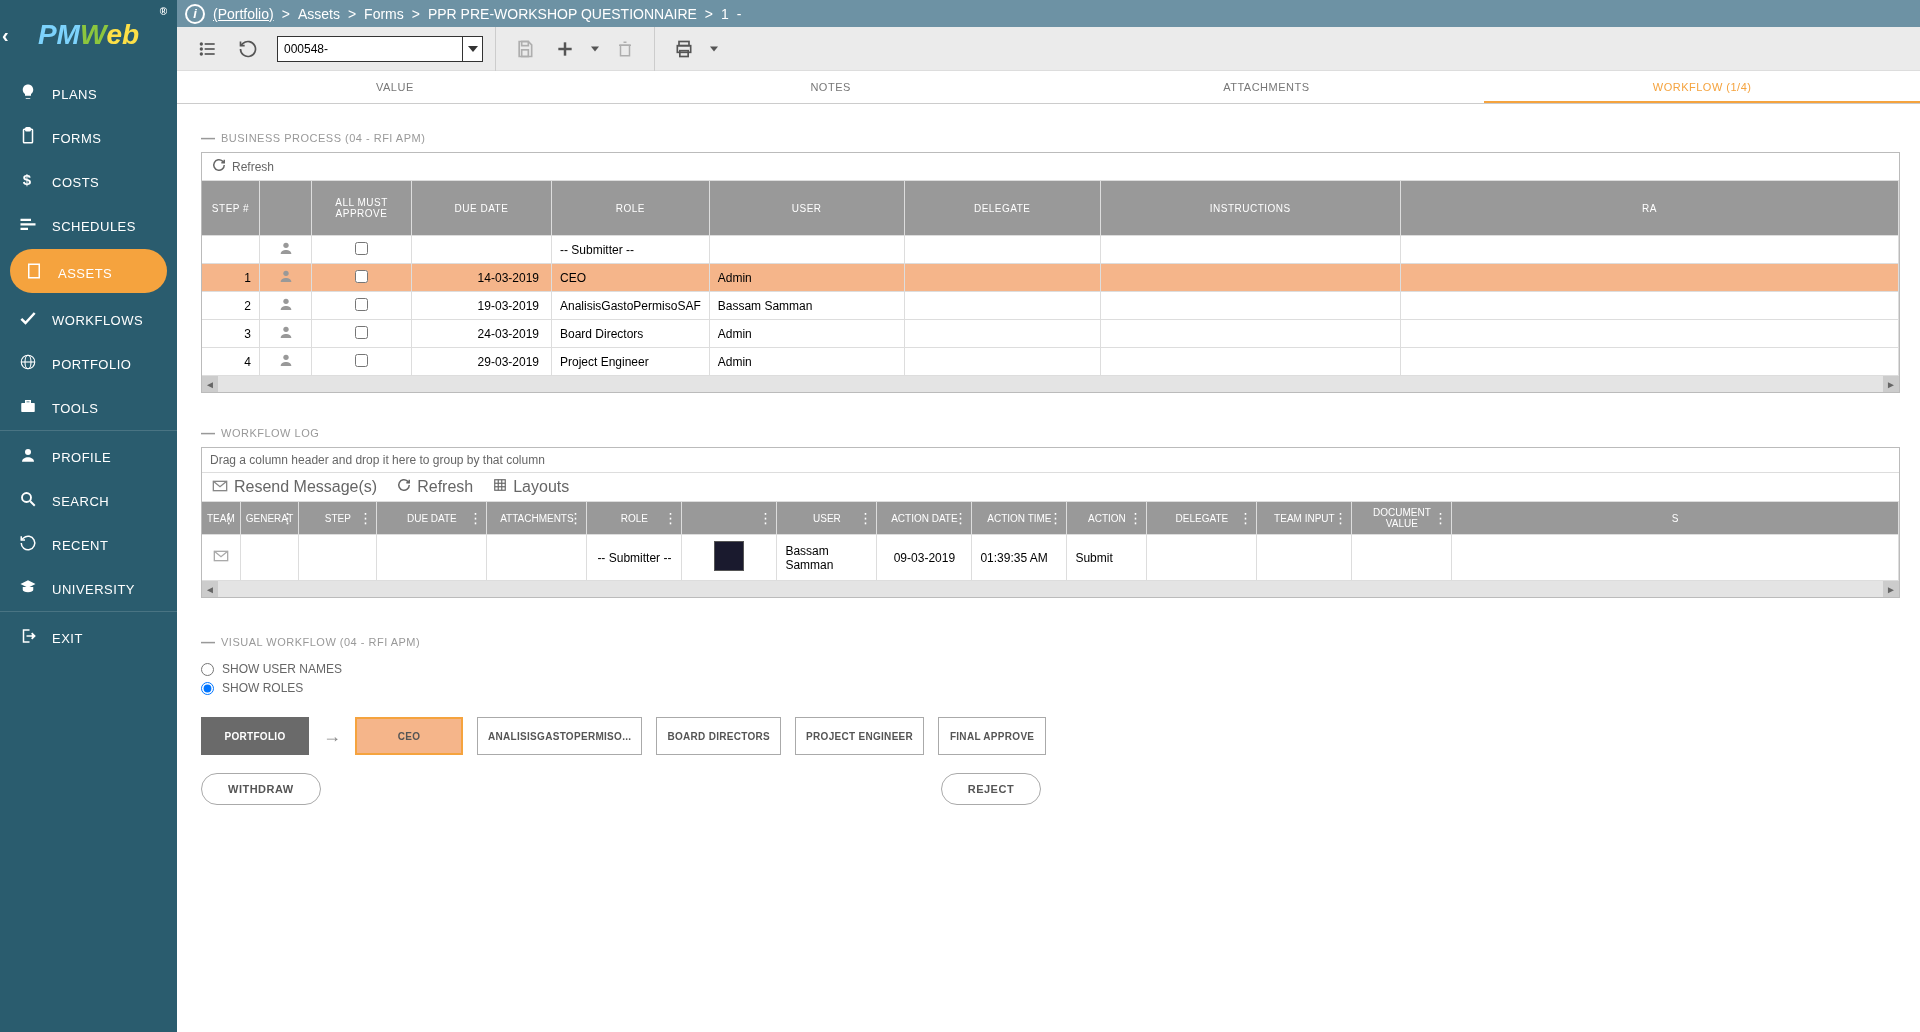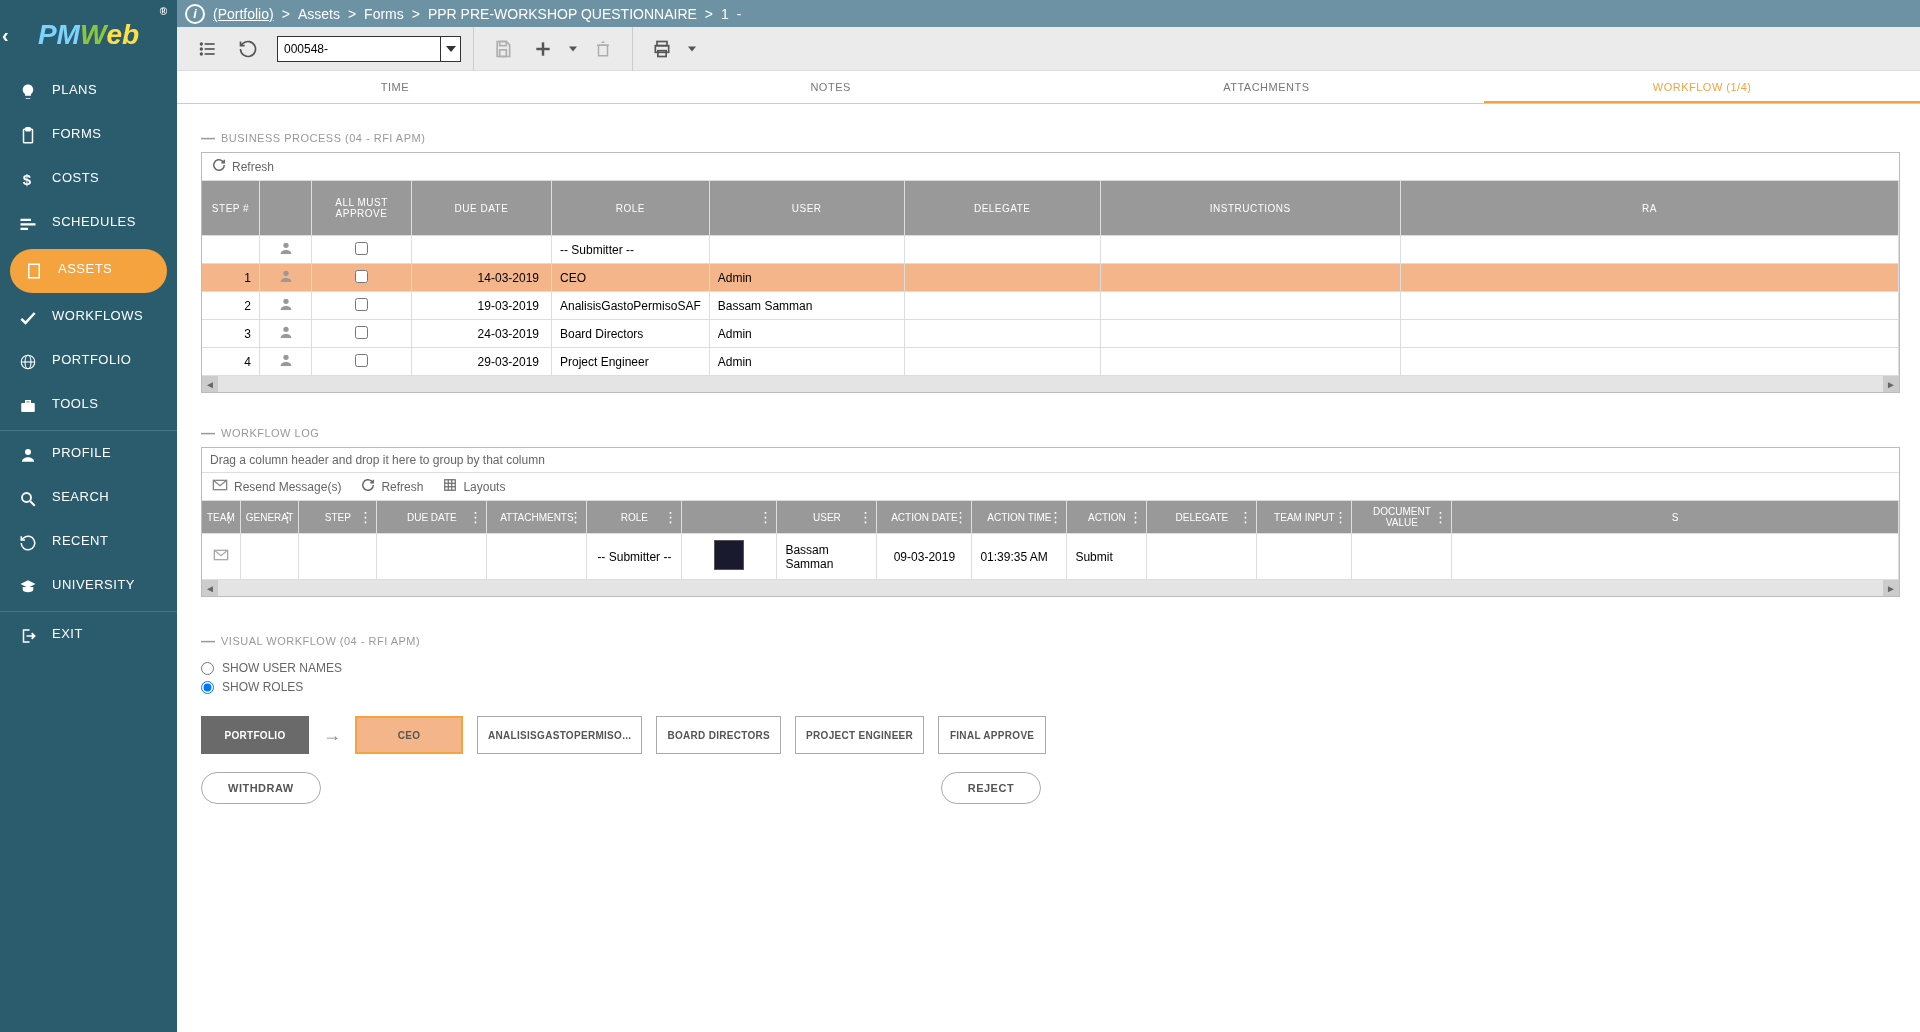--- a/index.html
+++ b/index.html
@@ -2,37 +2,37 @@
 <html><head>
 <meta charset="utf-8">
 <style>
 *{margin:0;padding:0;box-sizing:border-box;font-family:Arial,Helvetica,sans-serif}
 body{background:#fff;overflow:hidden}
 .app{display:flex;height:1032px;width:1920px;position:relative}
 
 
 .sidebar{width:177px;background:#2a5c6e;color:#fff;display:flex;flex-direction:column;flex-shrink:0}
 .logo{height:70px;display:flex;align-items:center;justify-content:center;font-size:28px;font-weight:bold;font-style:italic;color:#fff;position:relative}
-.nav-item{display:flex;align-items:flex-start;gap:14px;padding:12px 18px;cursor:pointer;font-size:13px;letter-spacing:.5px;font-weight:500}
+.nav-item{display:flex;align-items:flex-end;gap:14px;padding:12px 18px;cursor:pointer;font-size:13px;letter-spacing:.5px;font-weight:500}
 .nav-item.active{background:#f5a33e;border-radius:24px;margin:3px 10px;padding:12px 14px}
 .nav-sep{height:1px;background:rgba(255,255,255,.15);margin:2px 0}
 .nav-icon{width:20px;height:20px;display:flex;align-items:center;justify-content:center;flex-shrink:0}
 
 
 .topbar{height:27px;background:#6d92a4;color:#fff;display:flex;align-items:center;padding:0 8px;gap:8px;font-size:14px}
 .topbar a{color:#fff;text-decoration:underline}
 .topbar .crumb{color:#fff}
 .info-icon{width:20px;height:20px;border:2px solid #fff;border-radius:50%;display:flex;align-items:center;justify-content:center;font-size:13px;font-style:italic;font-weight:bold}
 
 
 .toolbar{height:44px;background:#ebebeb;display:flex;align-items:center;padding:0 14px;gap:6px;border-bottom:1px solid #ddd}
 .toolbar .tb-btn{width:34px;height:34px;display:flex;align-items:center;justify-content:center;color:#666;cursor:pointer}
 .toolbar .sep{width:1px;height:44px;background:#ccc;margin:0 6px}
 .record-select{display:flex;align-items:center;margin-left:6px}
-.record-select input{height:26px;width:164px;border:1px solid #333;padding:0 6px;font-size:12px}
+.record-select input{height:26px;width:186px;border:1px solid #333;padding:0 6px;font-size:12px}
 .record-select .dd{width:20px;height:26px;border:1px solid #333;border-left:none;display:flex;align-items:center;justify-content:center;cursor:pointer;background:#fff}
 
 
 .tabs{height:33px;display:flex;border-bottom:1px solid #ccc}
 .tab{flex:1;display:flex;align-items:center;justify-content:center;font-size:11px;letter-spacing:.5px;color:#777;cursor:pointer;font-weight:500}
 .tab.active{color:#f5a33e;box-shadow:inset 0 -2px 0 #f5a33e}
 
 
 .content{padding:26px 20px 20px 24px;overflow:auto;flex:1}
 .section-head{display:flex;align-items:center;gap:6px;margin-bottom:6px}
@@ -56,21 +56,21 @@
 .del-col{width:196px}
 .ins-col{width:300px}
 .ra-col{}
 .hscroll{height:16px;background:#ccc;position:relative;display:flex;align-items:center}
 .hscroll .arr{width:16px;height:16px;display:flex;align-items:center;justify-content:center;color:#666;cursor:pointer;font-size:10px}
 .hscroll .track{flex:1;background:#e4e4e4;height:16px}
 
 
 .wf-log{border:1px solid #bbb;background:#fff}
 .group-hint{padding:5px 8px;font-size:12px;color:#666;border-bottom:1px solid #ddd}
-.wf-toolbar{padding:5px 10px;display:flex;align-items:center;gap:20px;color:#666;font-size:12px;border-bottom:1px solid #ddd}
+.wf-toolbar{padding:5px 10px;display:flex;align-items:center;gap:20px;color:#666;font-size:16px;border-bottom:1px solid #ddd}
 .wf-toolbar .itm{display:flex;align-items:center;gap:6px;cursor:pointer}
 .log-grid{display:table;width:100%;font-size:12px}
 .log-head .lcell{background:#999;color:#fff;text-align:center;font-size:10px;padding:5px;position:relative;font-weight:500}
 .log-row{display:table-row}
 .lcell{display:table-cell;border-right:1px solid #ddd;border-bottom:1px solid #ddd;padding:6px 8px;vertical-align:middle}
 .col-menu{position:absolute;right:4px;top:50%;transform:translateY(-50%);font-size:14px;cursor:pointer}
 .avatar-cell{width:95px;text-align:center}
 .avatar{width:30px;height:30px;background:#1a1a2e;display:inline-block;border:1px solid #555}
 
 
@@ -298,21 +298,21 @@
           </svg>
       </div>
       <div class="tb-btn" style="width:14px">
         <svg width="8" height="8" viewBox="0 0 10 10">
             <polygon points="0,2 10,2 5,8" fill="#555"></polygon>
           </svg>
       </div>
     </div>
 
     <div class="tabs">
-      <div class="tab">TIME</div>
+      <div class="tab">VALUE</div>
       <div class="tab">NOTES</div>
       <div class="tab">ATTACHMENTS</div>
       <div class="tab active">WORKFLOW (1/4)</div>
     </div>
 
     <div class="content">
 
       <div class="section-head">
         <span class="collapse-icon">—</span>
         <span class="title">BUSINESS PROCESS (04 - RFI APM)</span>

